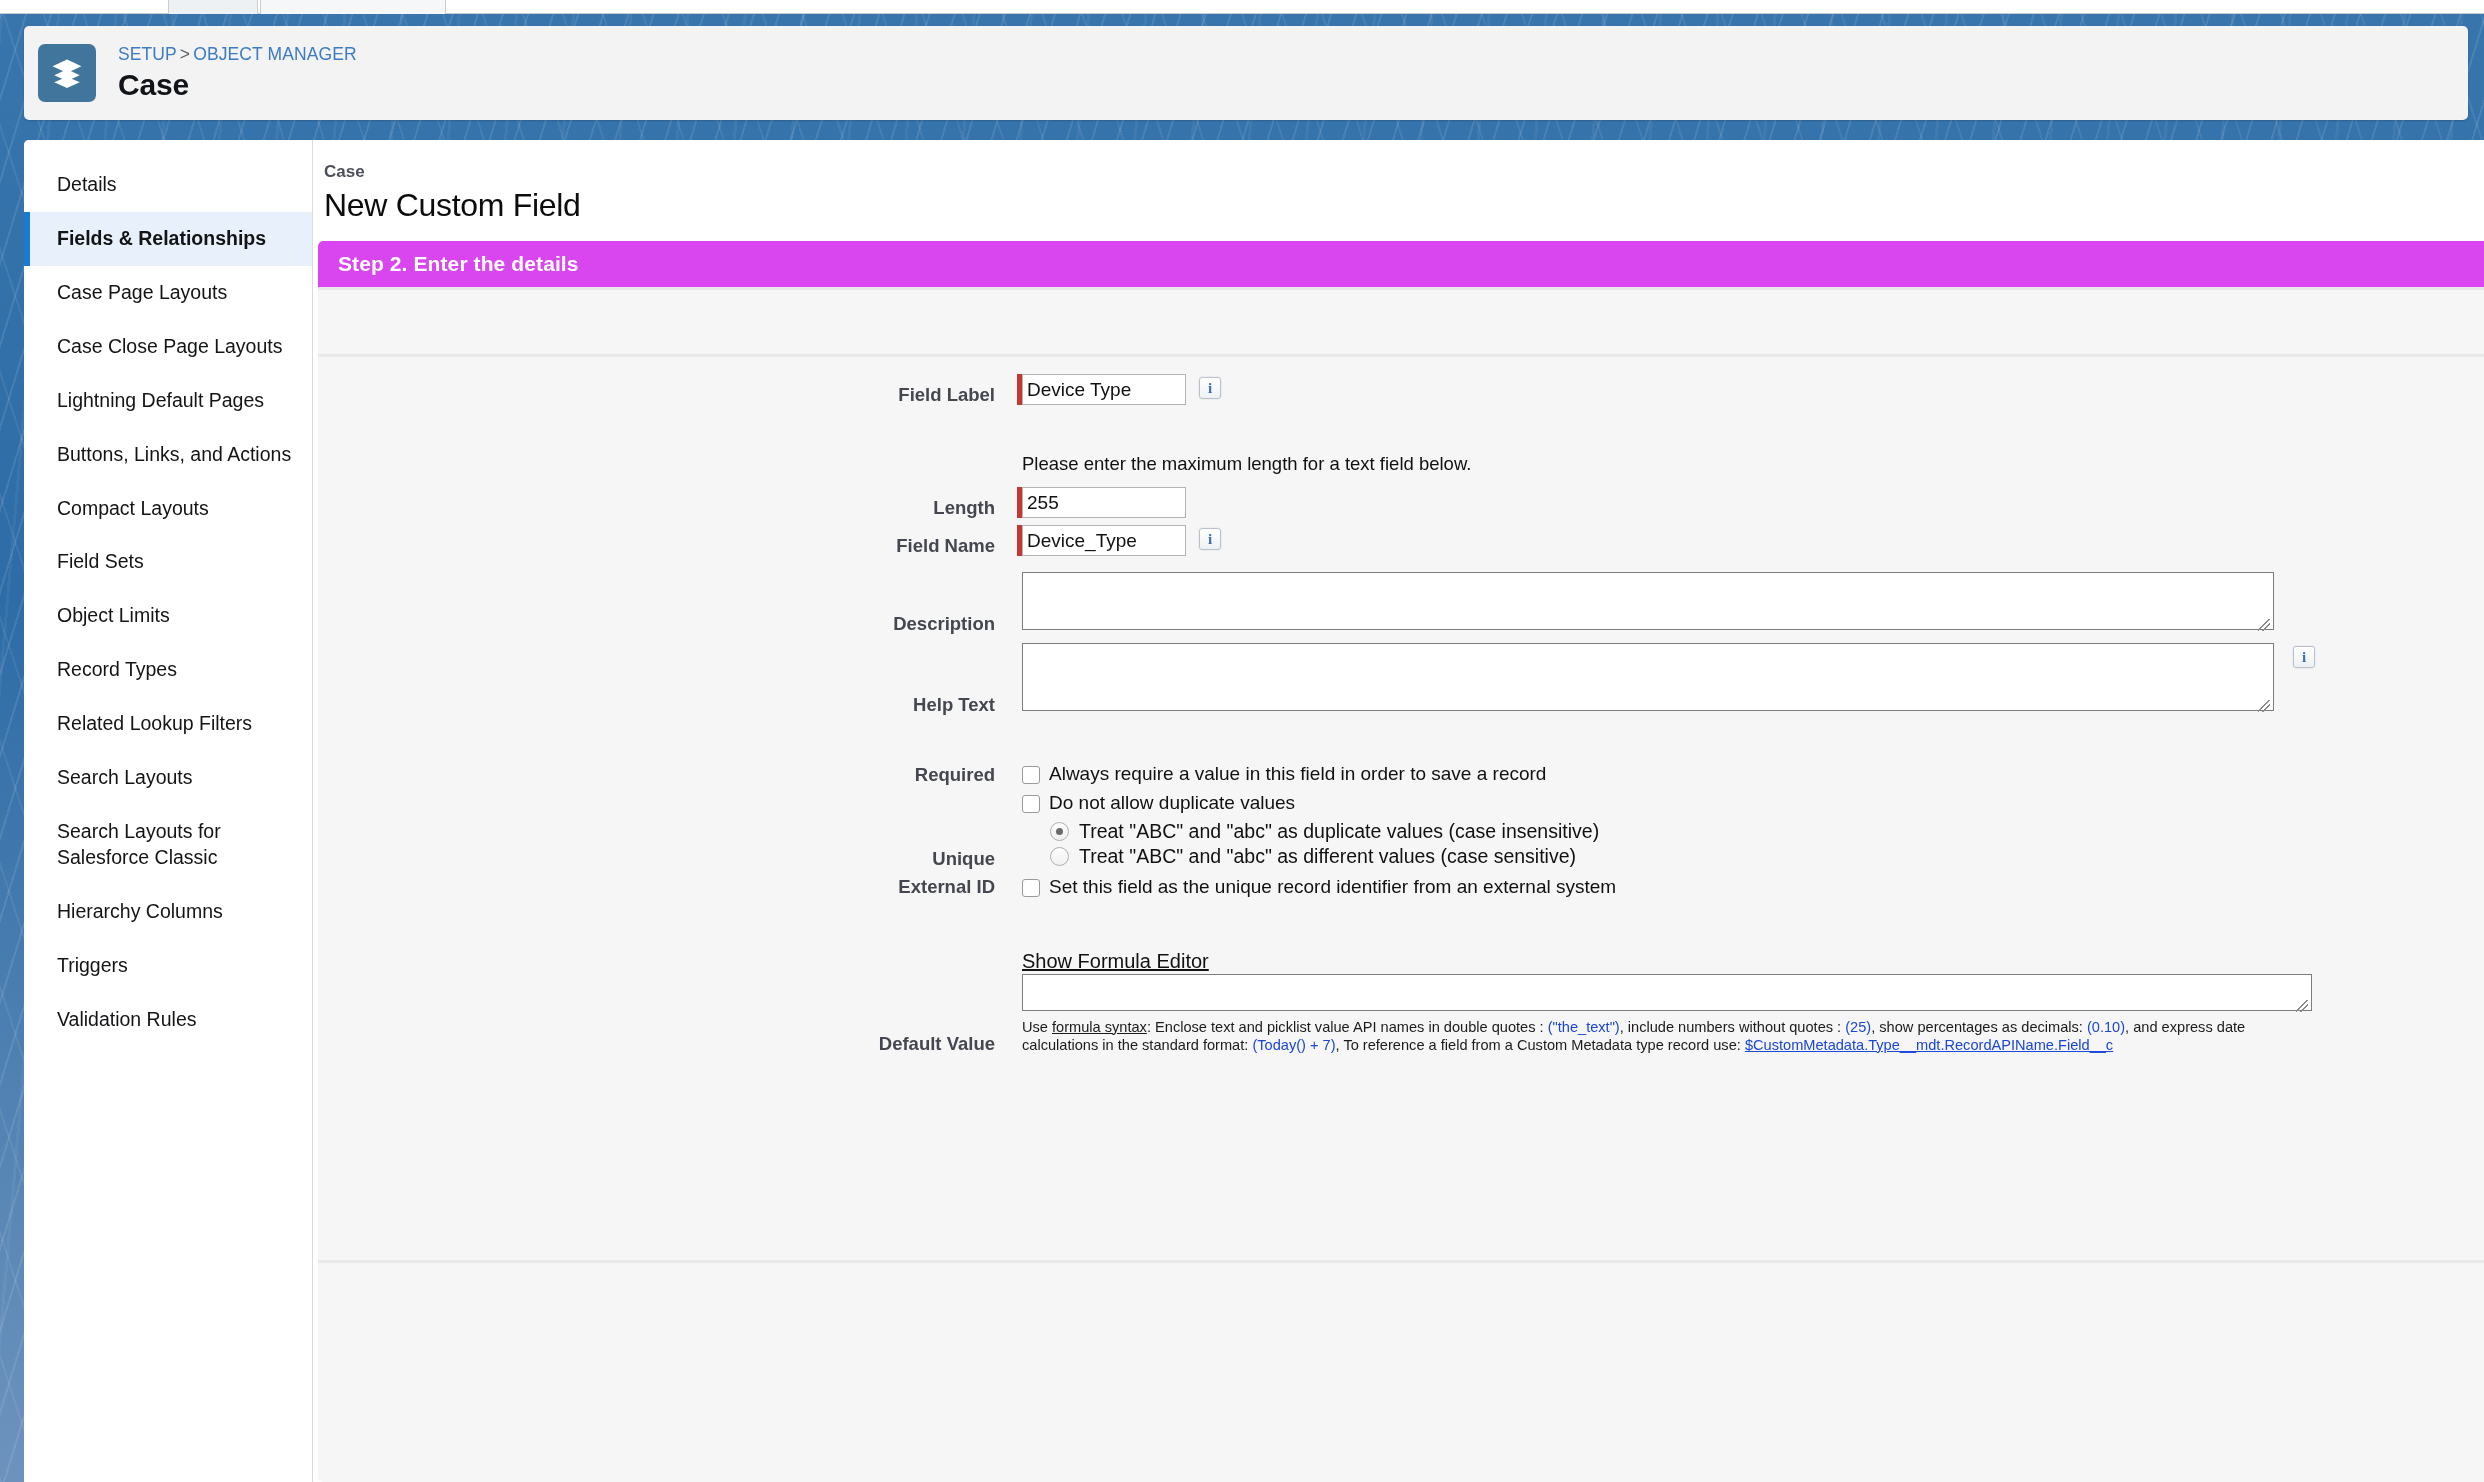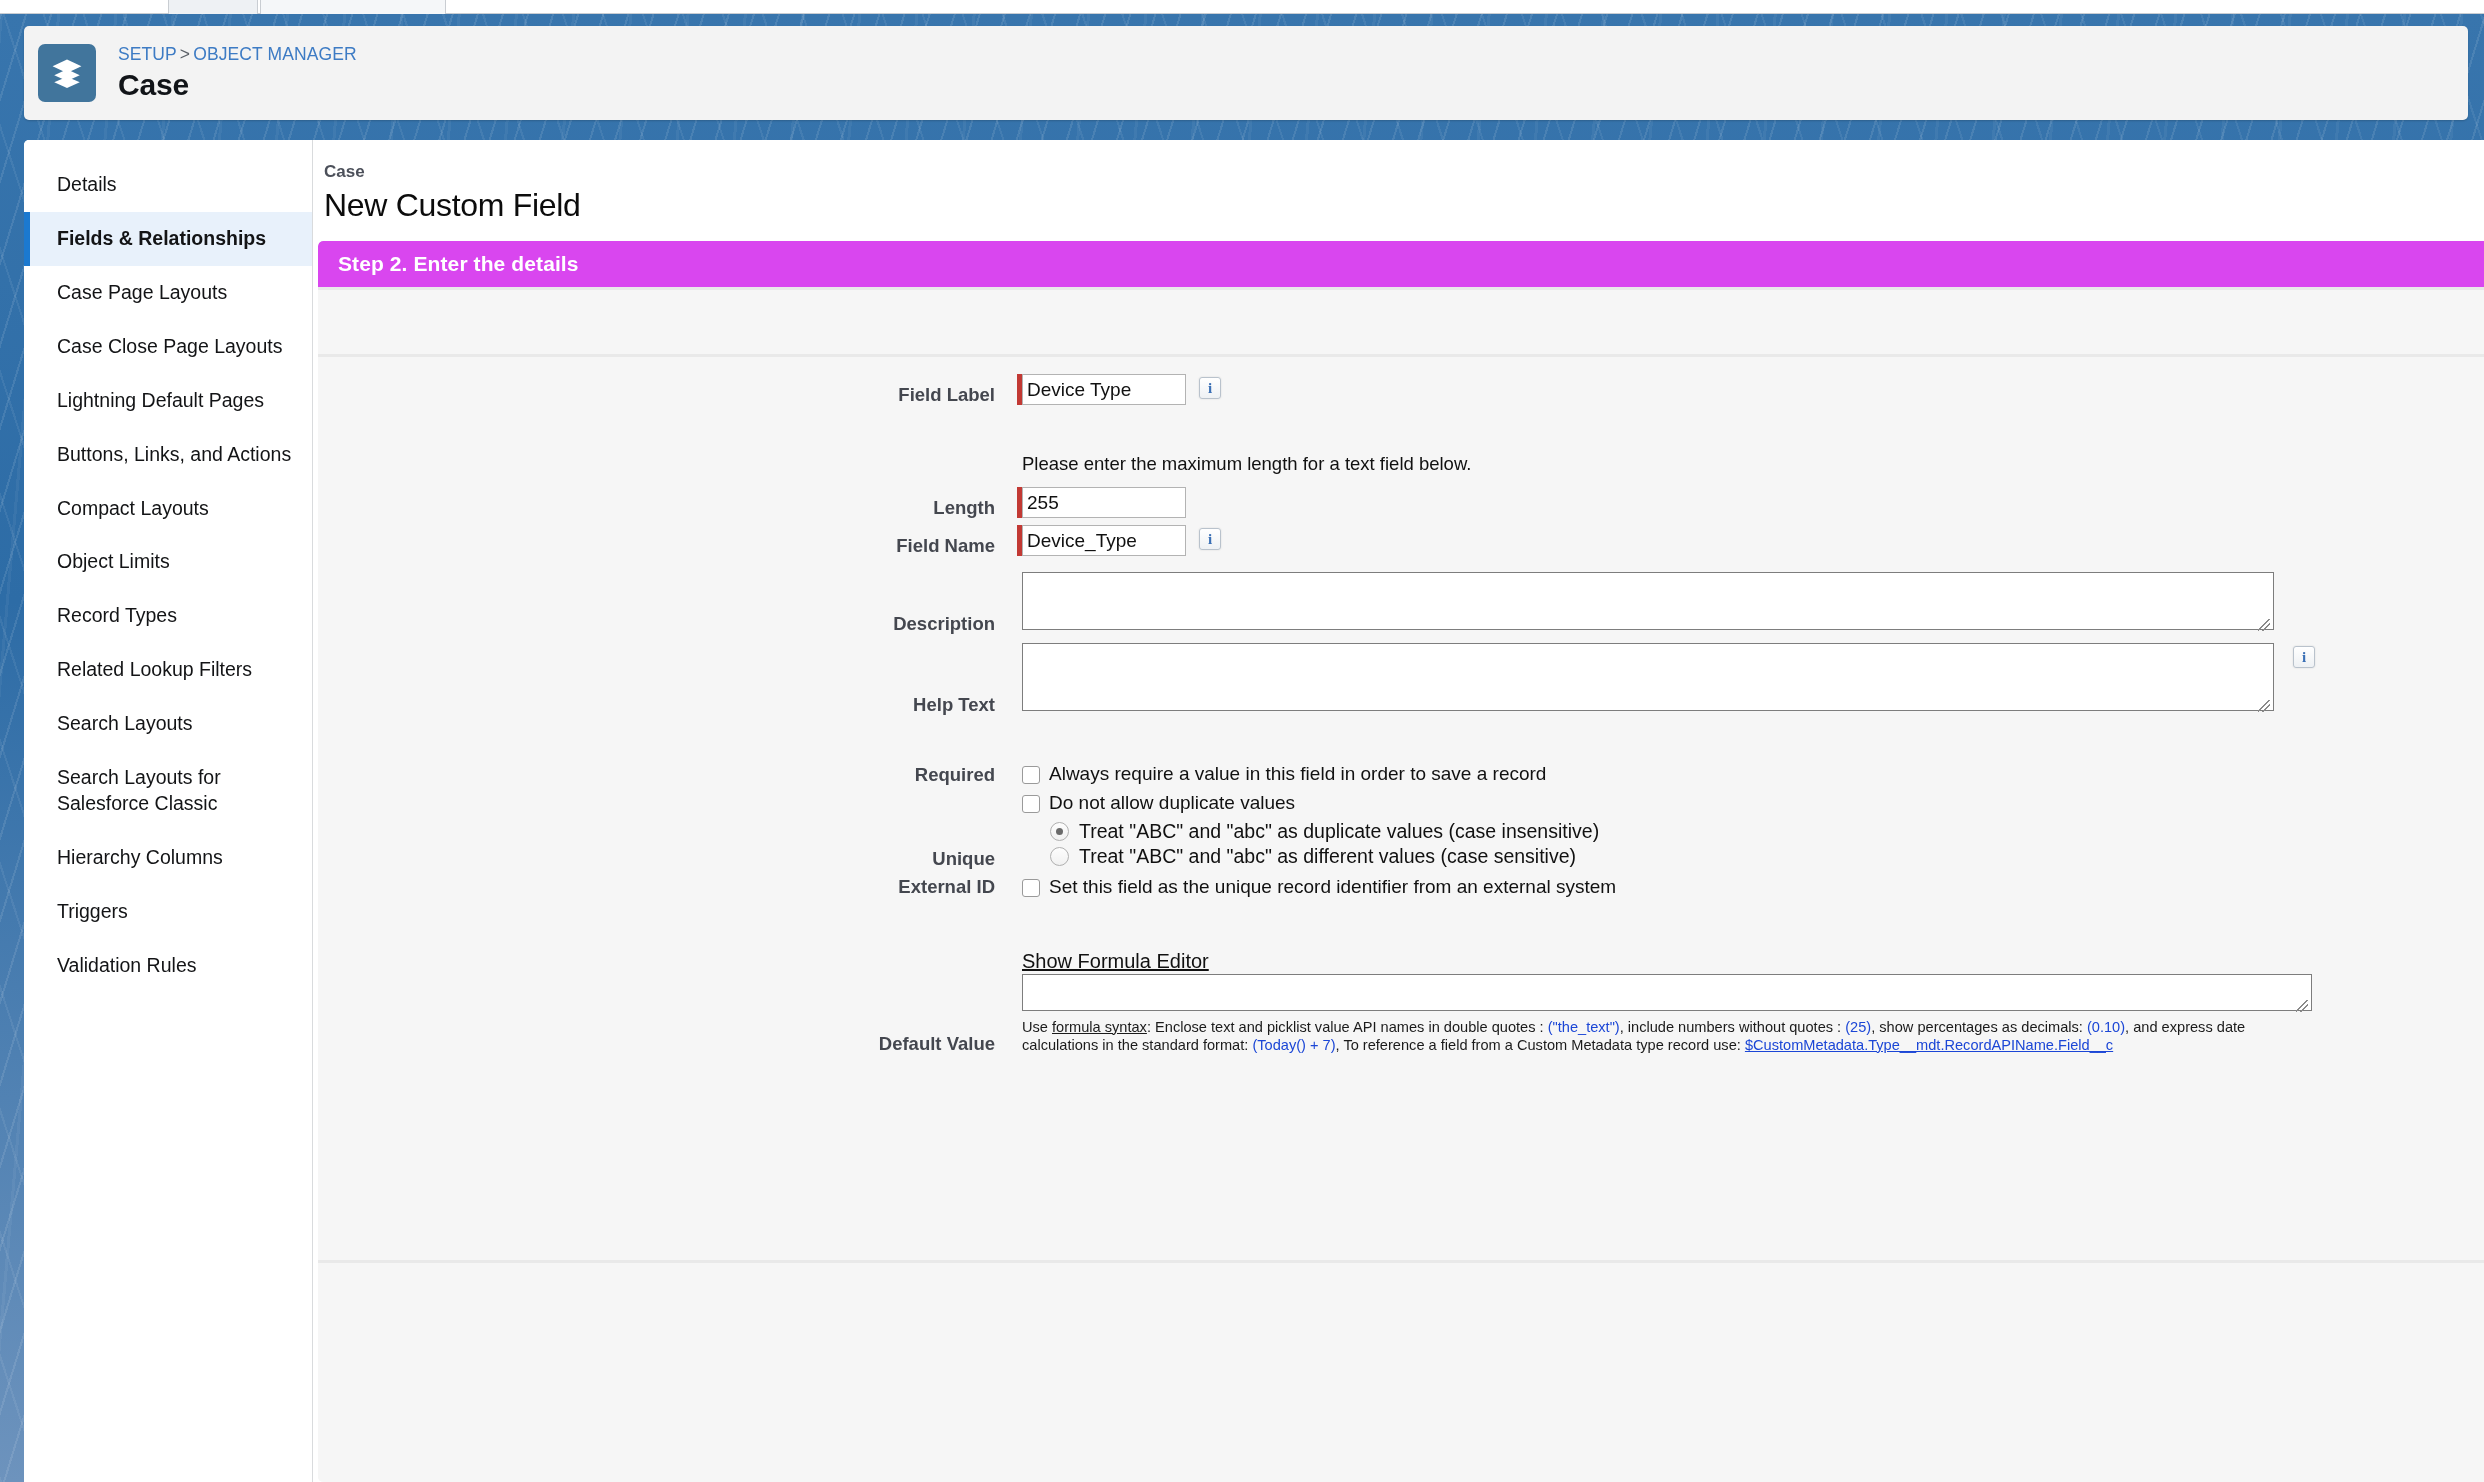--- a/index.html
+++ b/index.html
@@ -261,20 +261,21 @@
 <div id="content-shell">
 
   <nav id="sidebar">
     <div class="nav-item"><span>Details</span></div>
     <div class="nav-item active"><span>Fields &amp; Relationships</span></div>
     <div class="nav-item"><span>Case Page Layouts</span></div>
     <div class="nav-item"><span>Case Close Page Layouts</span></div>
     <div class="nav-item"><span>Lightning Default Pages</span></div>
     <div class="nav-item"><span>Buttons, Links, and Actions</span></div>
     <div class="nav-item"><span>Compact Layouts</span></div>
+    <div class="nav-item"><span>Field Sets</span></div>
     <div class="nav-item"><span>Object Limits</span></div>
     <div class="nav-item"><span>Record Types</span></div>
     <div class="nav-item"><span>Related Lookup Filters</span></div>
     <div class="nav-item"><span>Search Layouts</span></div>
     <div class="nav-item"><span>Search Layouts for Salesforce Classic</span></div>
     <div class="nav-item"><span>Hierarchy Columns</span></div>
     <div class="nav-item"><span>Triggers</span></div>
     <div class="nav-item"><span>Validation Rules</span></div>
   </nav>
 

